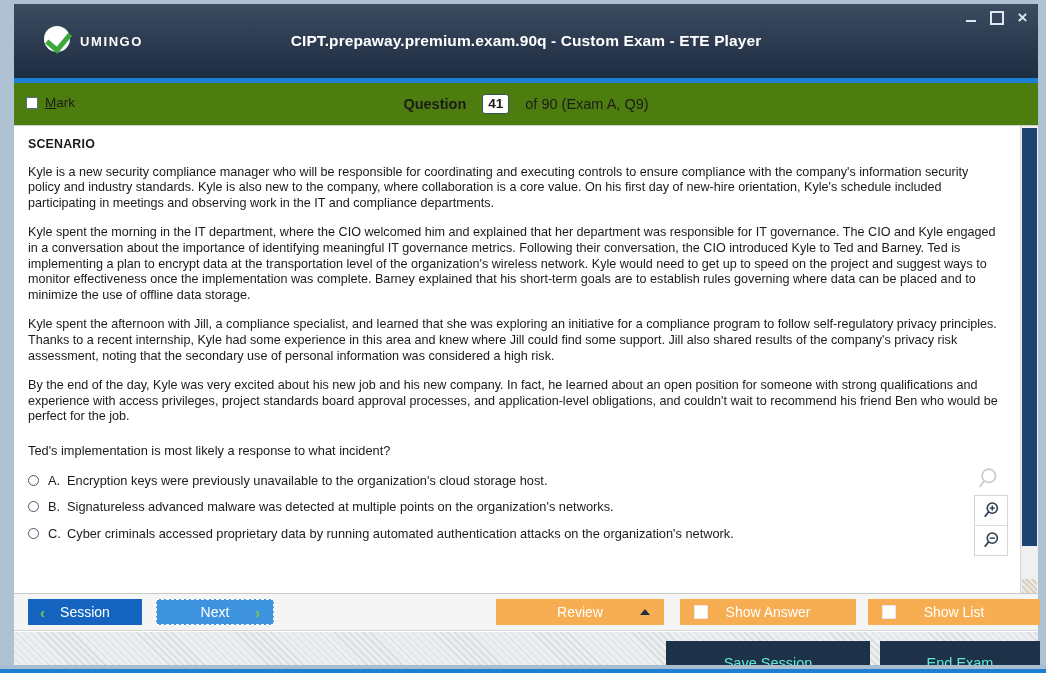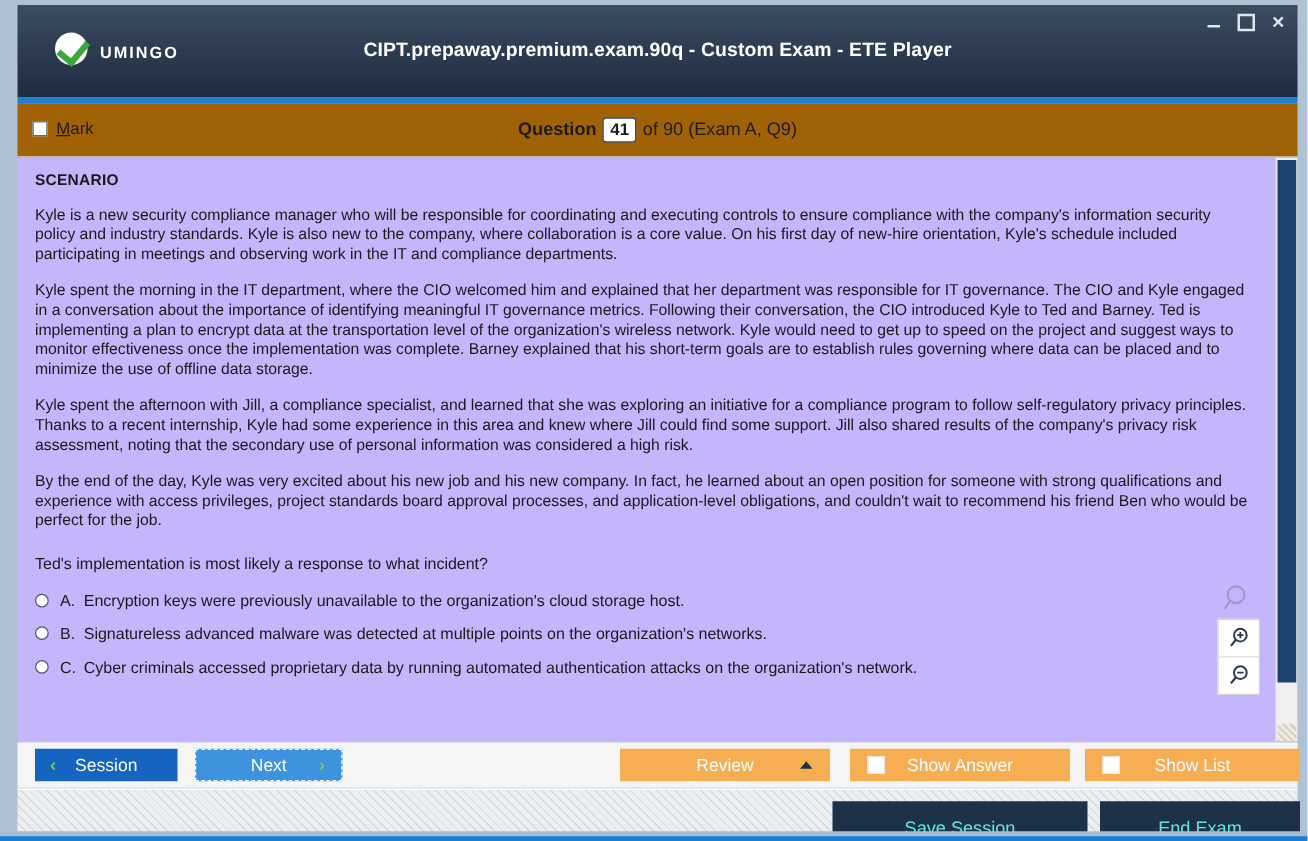--- a/index.html
+++ b/index.html
@@ -96,21 +96,21 @@
     cursor: default;
   }
   .wc-min::after { content:""; display:block; width:10px; height:2px; background:#dfe6ee; margin-top:7px;}
   .wc-max::after { content:""; display:block; width:10px; height:10px; border:2px solid #dfe6ee;}
   .wc-close { font-size: 17px; font-weight: bold; }
 
   
   #question-header {
     margin: 0 8px 0 14px;
     height: 42px;
-    background: #a16207;
+    background: #4d7c0f;
     border-bottom: 1px solid #d0d0d0;
     position: relative;
     flex: 0 0 auto;
   }
   #mark-wrap {
     position: absolute;
     left: 12px; top: 12px;
     display: flex; align-items: center; gap: 7px;
     font-size: 13.5px;
     color: #1c1c1c;
@@ -125,39 +125,39 @@
   #mark-label .u { text-decoration: underline; }
   #question-counter {
     position: absolute;
     left: 0; right: 0; top: 11px;
     text-align: center;
     font-size: 14.5px;
     color: #1c1c1c;
     display: flex;
     justify-content: center;
     align-items: center;
-    gap: 5px;
+    gap: 16px;
   }
   #qc-label { font-weight: bold; }
   #qc-number {
     border: 1px solid #35506e;
     border-radius: 3px;
     background: #ffffff;
     padding: 0px 5px 1px 5px;
     font-weight: bold;
     font-size: 13.5px;
     line-height: 17px;
   }
   #qc-rest { color: #1c1c1c; }
 
   
   #content-area {
     margin: 0 8px 0 14px;
     flex: 1 1 auto;
-    background: #c4b5fd;
+    background: #ffffff;
     position: relative;
     display: flex;
     overflow: hidden;
     border-bottom: 1px solid #c9c9c9;
     justify-content: flex-end;
   }
   #question-pane {
     flex: 1 1 auto;
     padding: 10px 16px 0 14px;
     overflow: hidden;

